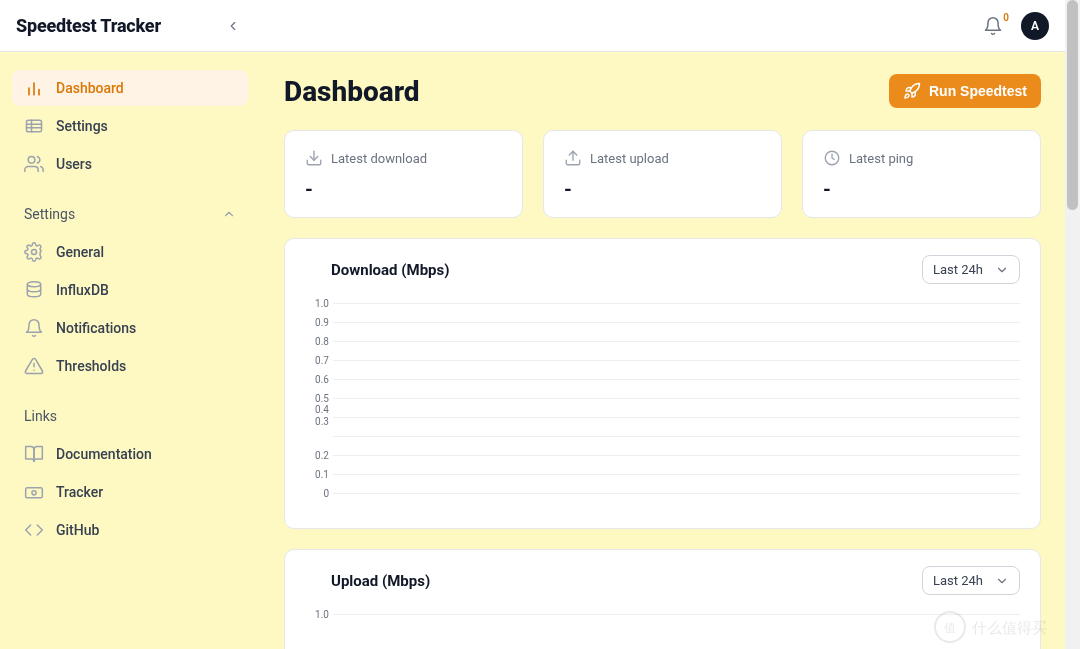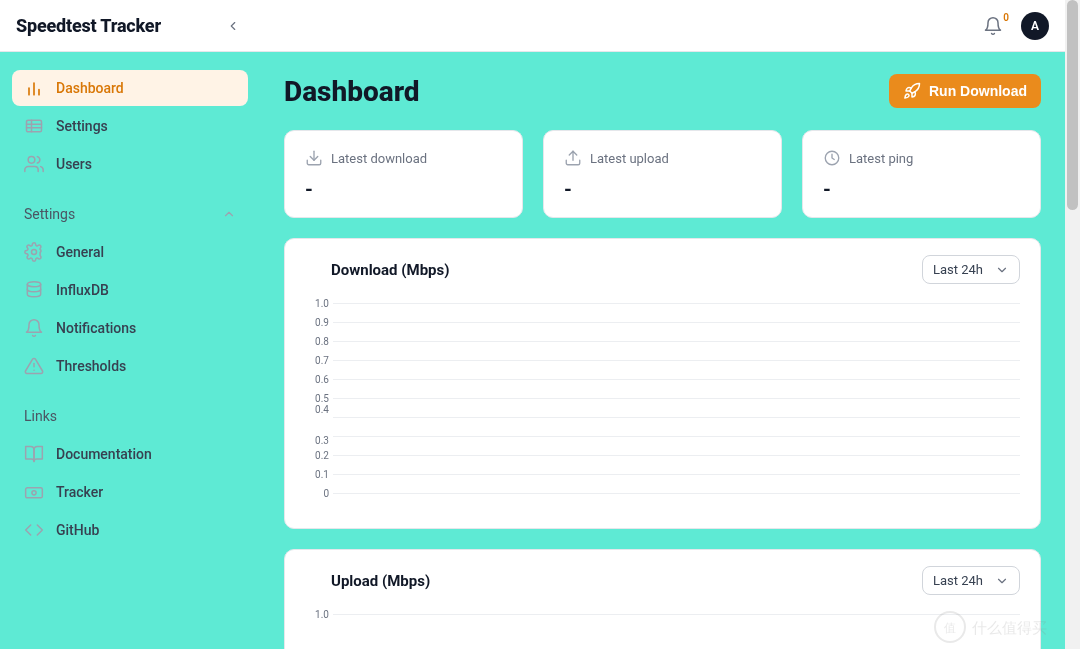--- a/index.html
+++ b/index.html
@@ -10,21 +10,21 @@
   width: 1080px;
   height: 649px;
   overflow: hidden;
   position: relative;
 }
 .viewport {
   width: 1065px;
   height: 649px;
   overflow-y: auto;
   overflow-x: hidden;
-  background: #5eead4;
+  background: #fef9c3;
 }
 .scrollbar-v {
   position: absolute;
   right: 0;
   top: 0;
   width: 15px;
   height: 649px;
   background: #f1f1f1;
 }
 .scrollbar-thumb {
@@ -390,21 +390,21 @@
         <h1 class="page-title">Dashboard</h1>
         <button class="run-btn">
           <span class="icon">
             <svg width="18" height="18" viewBox="0 0 24 24" fill="none" stroke="currentColor" stroke-width="2" stroke-linecap="round" stroke-linejoin="round">
                 <path d="M4.5 16.5c-1.5 1.26-2 5-2 5s3.74-.5 5-2c.71-.84.7-2.13-.09-2.91a2.18 2.18 0 0 0-2.91-.09z"></path>
                 <path d="m12 15-3-3a22 22 0 0 1 2-3.95A12.88 12.88 0 0 1 22 2c0 2.72-.78 7.5-6 11a22.35 22.35 0 0 1-4 2z"></path>
                 <path d="M9 12H4s.55-3.03 2-4c1.62-1.08 5 0 5 0"></path>
                 <path d="M12 15v5s3.03-.55 4-2c1.08-1.62 0-5 0-5"></path>
               </svg>
           </span>
-          <span>Run Download</span>
+          <span>Run Speedtest</span>
         </button>
       </div>
 
       <div class="stats-row">
         <div class="stat-card">
           <div class="stat-label">
             <span class="icon">
               <svg width="18" height="18" viewBox="0 0 24 24" fill="none" stroke="currentColor" stroke-width="1.8" stroke-linecap="round" stroke-linejoin="round">
                   <path d="M21 15v4a2 2 0 0 1-2 2H5a2 2 0 0 1-2-2v-4"></path>
                   <polyline points="7 10 12 15 17 10"></polyline>
@@ -454,21 +454,21 @@
                   <polyline points="6 9 12 15 18 9"></polyline>
                 </svg>
             </span>
           </div>
         </div>
         <div class="chart-body">
           <div class="y-axis">
               <div class="y-tick" style="top: 195px;">0</div>
               <div class="y-tick" style="top: 176px;">0.1</div>
               <div class="y-tick" style="top: 157px;">0.2</div>
-              <div class="y-tick" style="top: 142px;">0.3</div>
+              <div class="y-tick" style="top: 123px;">0.3</div>
               <div class="y-tick" style="top: 111px;">0.4</div>
               <div class="y-tick" style="top: 100px;">0.5</div>
               <div class="y-tick" style="top: 81px;">0.6</div>
               <div class="y-tick" style="top: 62px;">0.7</div>
               <div class="y-tick" style="top: 43px;">0.8</div>
               <div class="y-tick" style="top: 24px;">0.9</div>
               <div class="y-tick" style="top: 5px;">1.0</div>
             </div>
           <div class="plot-area">
               <div class="gridline" style="top: 195px;"></div>

